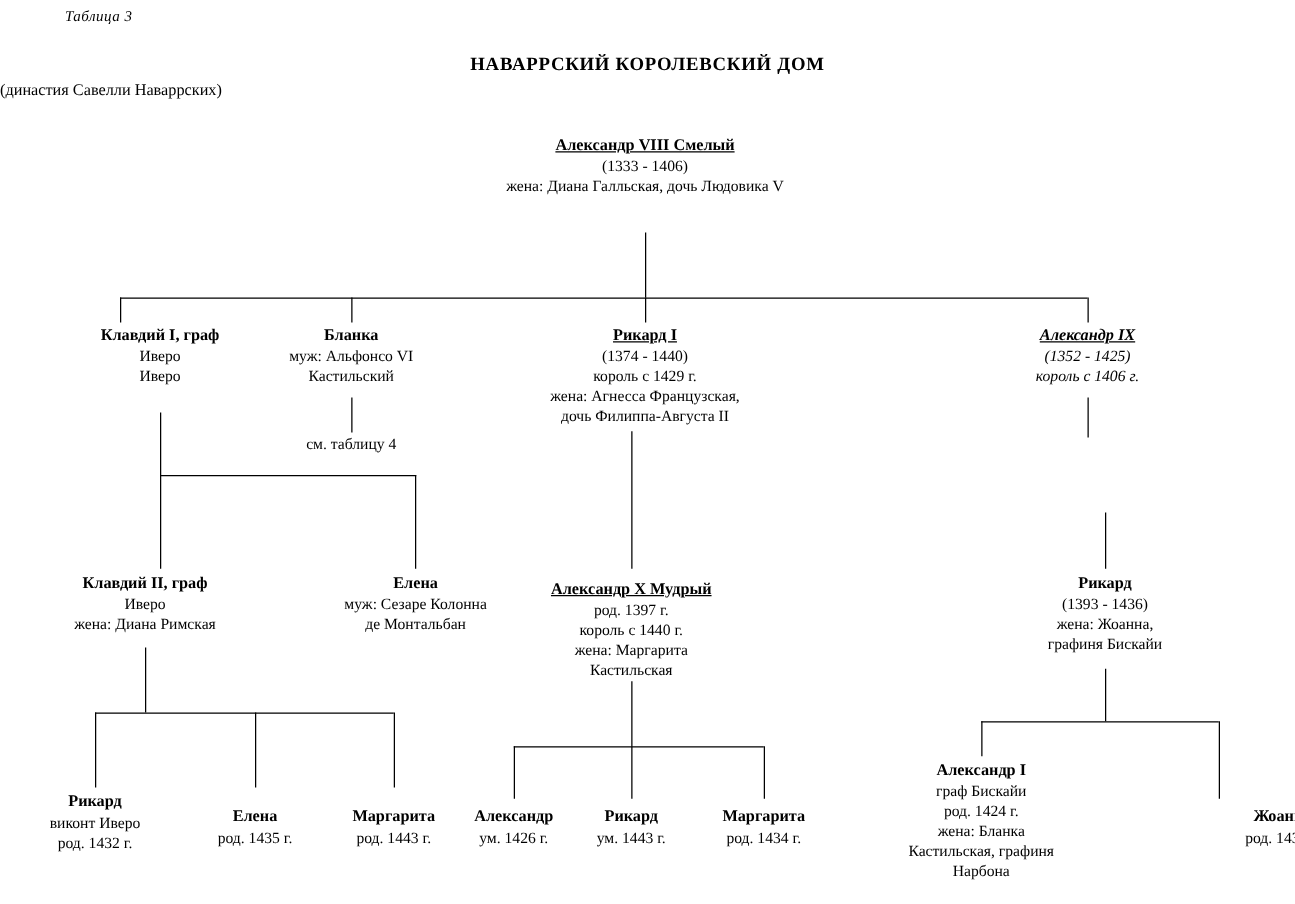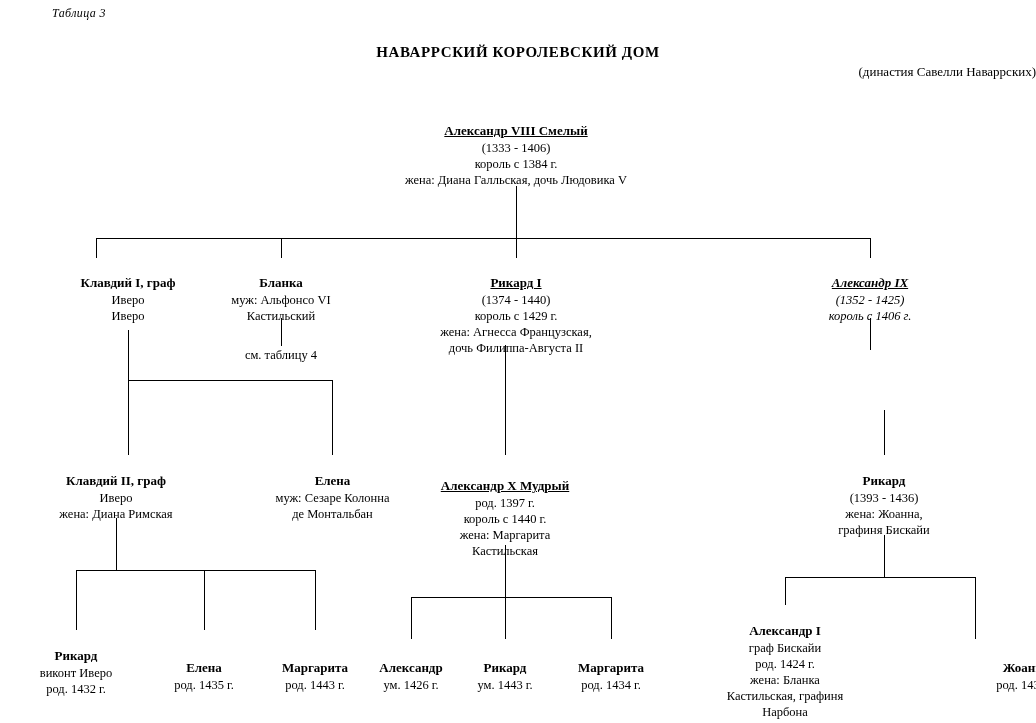--- a/index.html
+++ b/index.html
@@ -17,25 +17,25 @@
     position:absolute;left:52px;top:6px;
     font-style:italic;font-size:12px;letter-spacing:.4px;
   }
 
   .doc-title{
     position:absolute;left:0;top:44px;width:1036px;
     text-align:center;font-weight:bold;font-size:15px;letter-spacing:.6px;
   }
   .doc-sub{
     position:absolute;left:0;top:64px;width:1036px;
-    text-align:right;font-size:13px;
+    text-align:left;font-size:13px;
   }
 
   
-  .node{position:absolute;text-align:center;line-height:1.28;margin-top:15px;}
+  .node{position:absolute;text-align:center;line-height:1.28;}
   .nm{font-weight:bold;font-size:13px;white-space:nowrap;}
   .nm.u{text-decoration:underline;}
   .ln{font-size:12.5px;white-space:nowrap;}
   .note{position:absolute;font-size:12.5px;text-align:center;white-space:nowrap;}
 
   
   .v{position:absolute;width:1px;background:#000;}
   .h{position:absolute;height:1px;background:#000;}
 </style>
 </head>
@@ -81,21 +81,20 @@
   <div class="v" style="left:611px;top:597px;height:42px;"></div>
 
   <div class="v" style="left:884px;top:535px;height:42px;"></div>
   <div class="h" style="left:785px;top:577px;width:190px;"></div>
   <div class="v" style="left:785px;top:577px;height:28px;"></div>
   <div class="v" style="left:975px;top:577px;height:62px;"></div>
 
   <div class="node" style="left:316px;top:108px;width:400px;">
     <div class="nm u">Александр VIII Смелый</div>
     <div class="ln">(1333 - 1406)</div>
-    <div class="ln">король с 1384 г.</div>
     <div class="ln">жена: Диана Галльская, дочь Людовика V</div>
   </div>
 
   <div class="node" style="left:18px;top:260px;width:220px;">
     <div class="nm">Клавдий I, граф</div>
     <div class="ln">Иверо</div>
     <div class="ln">Иверо</div>
   </div>
 
   <div class="node" style="left:186px;top:260px;width:190px;">

